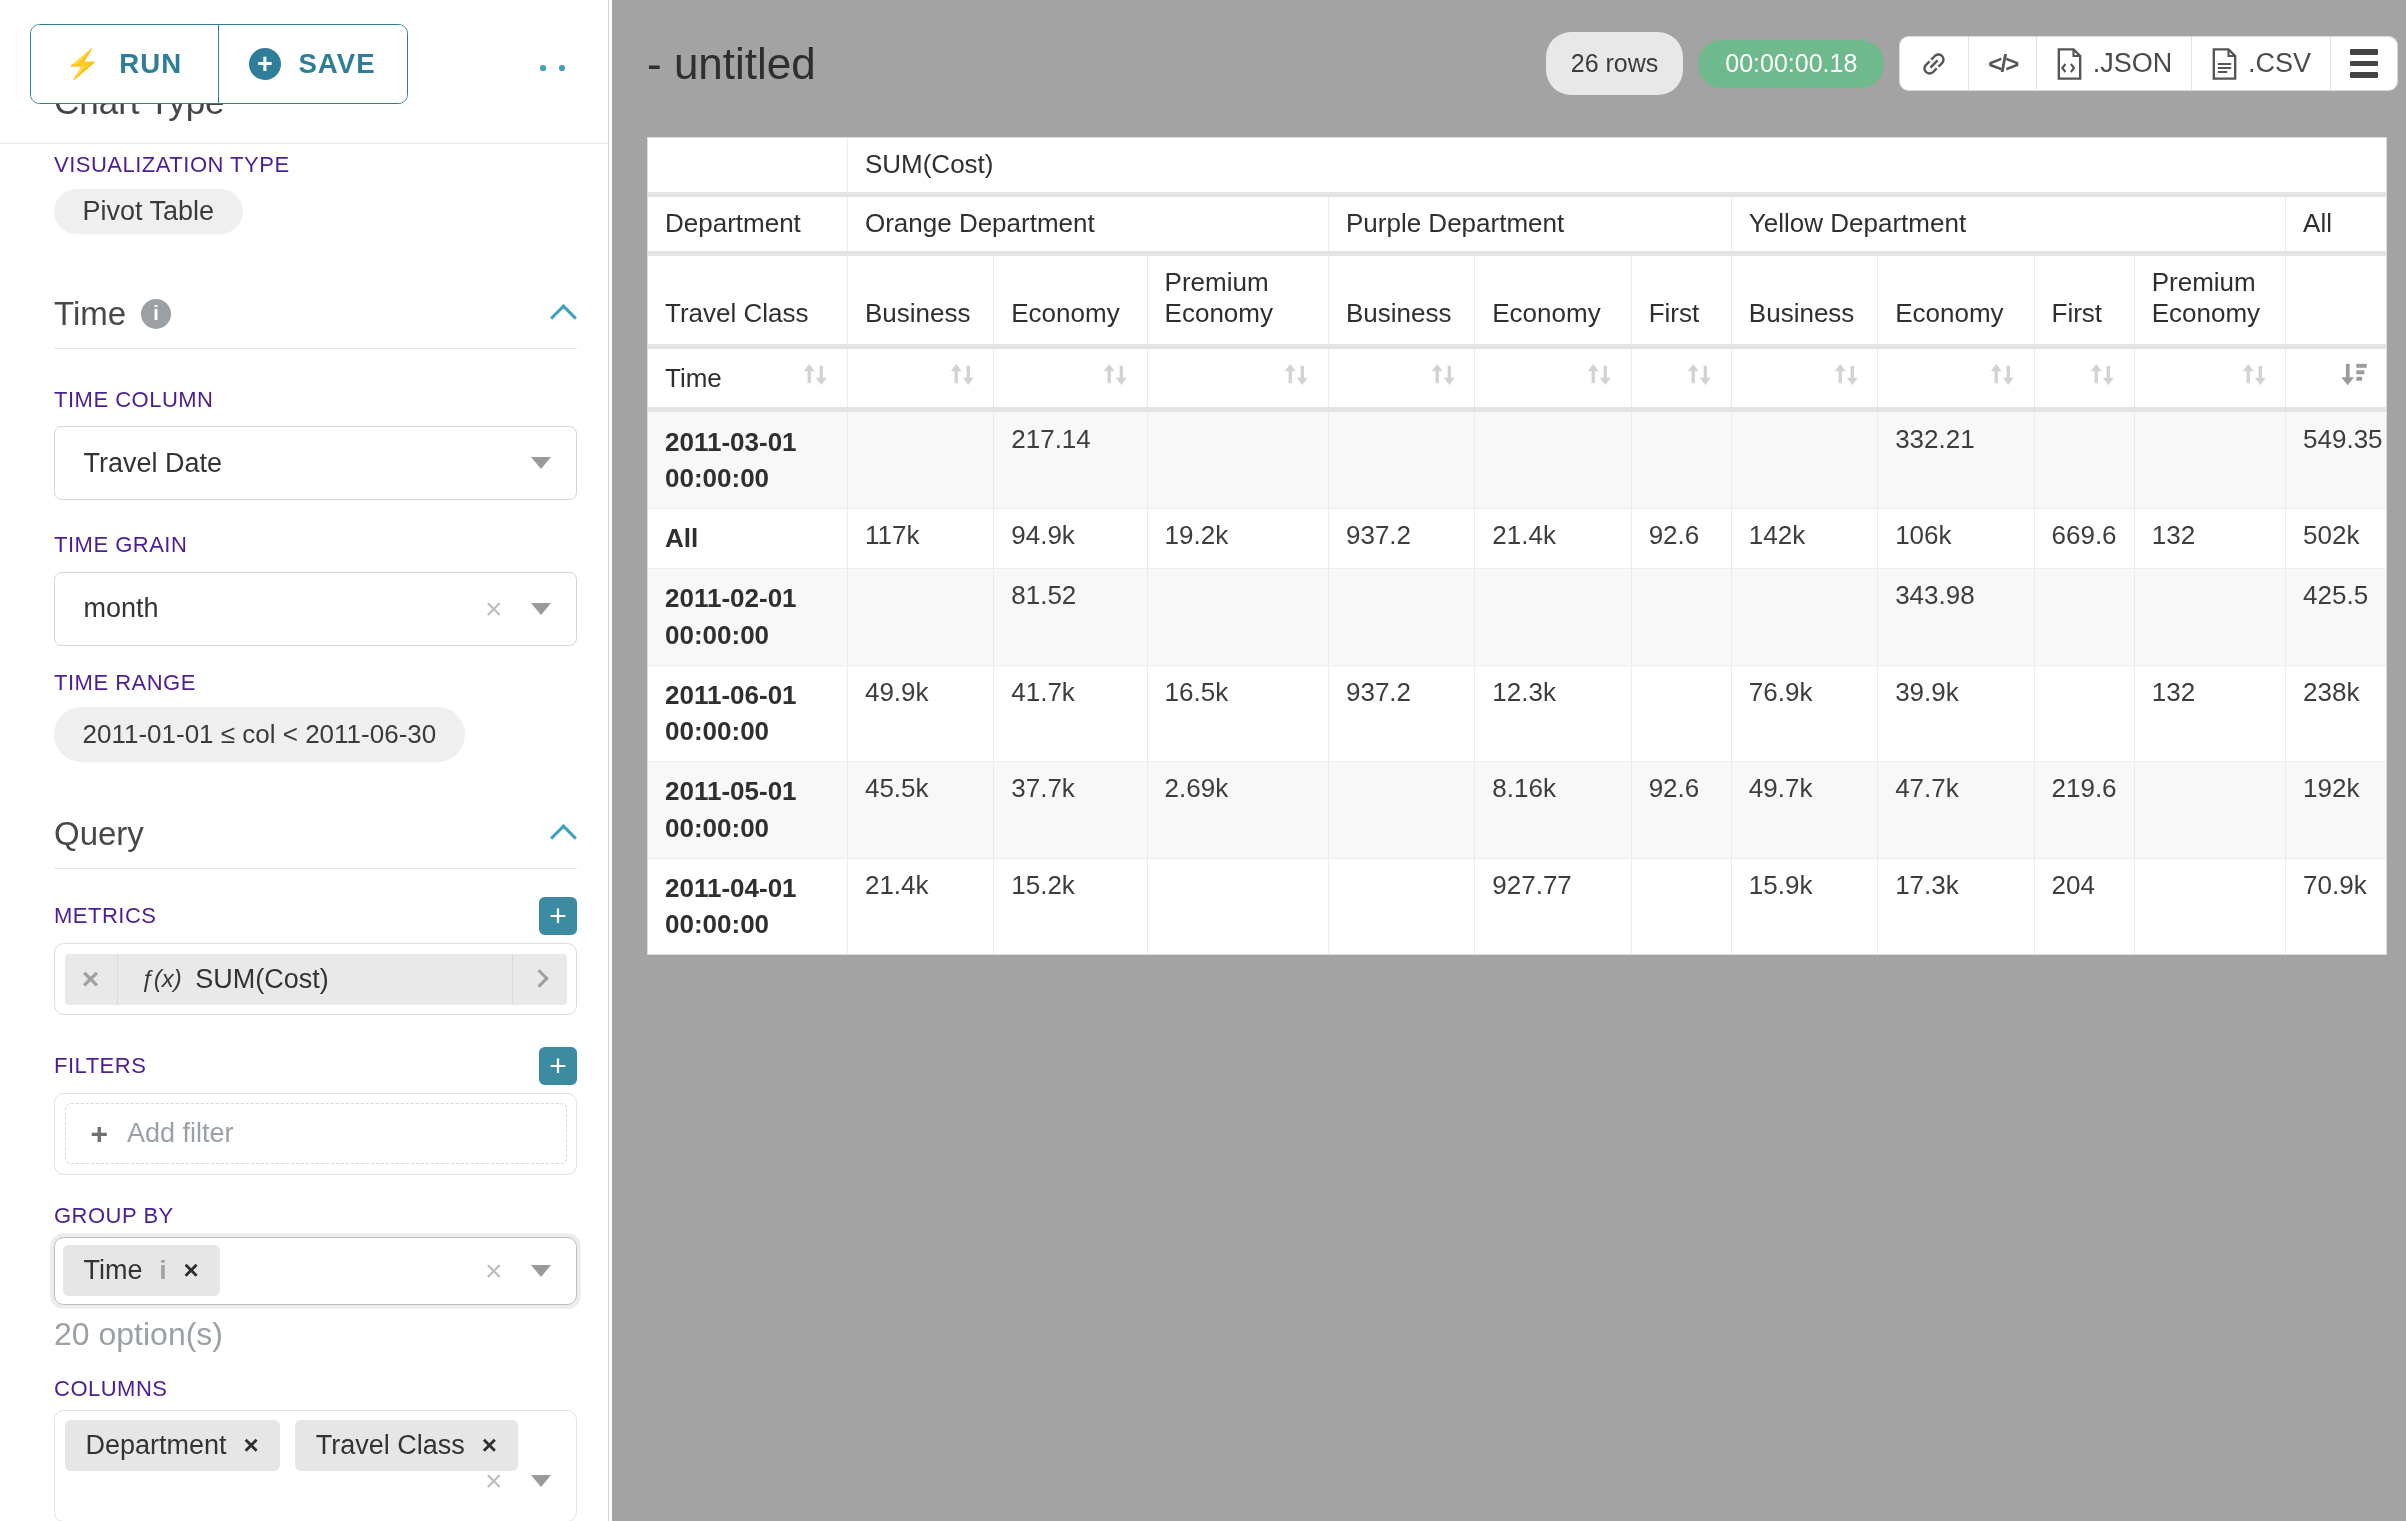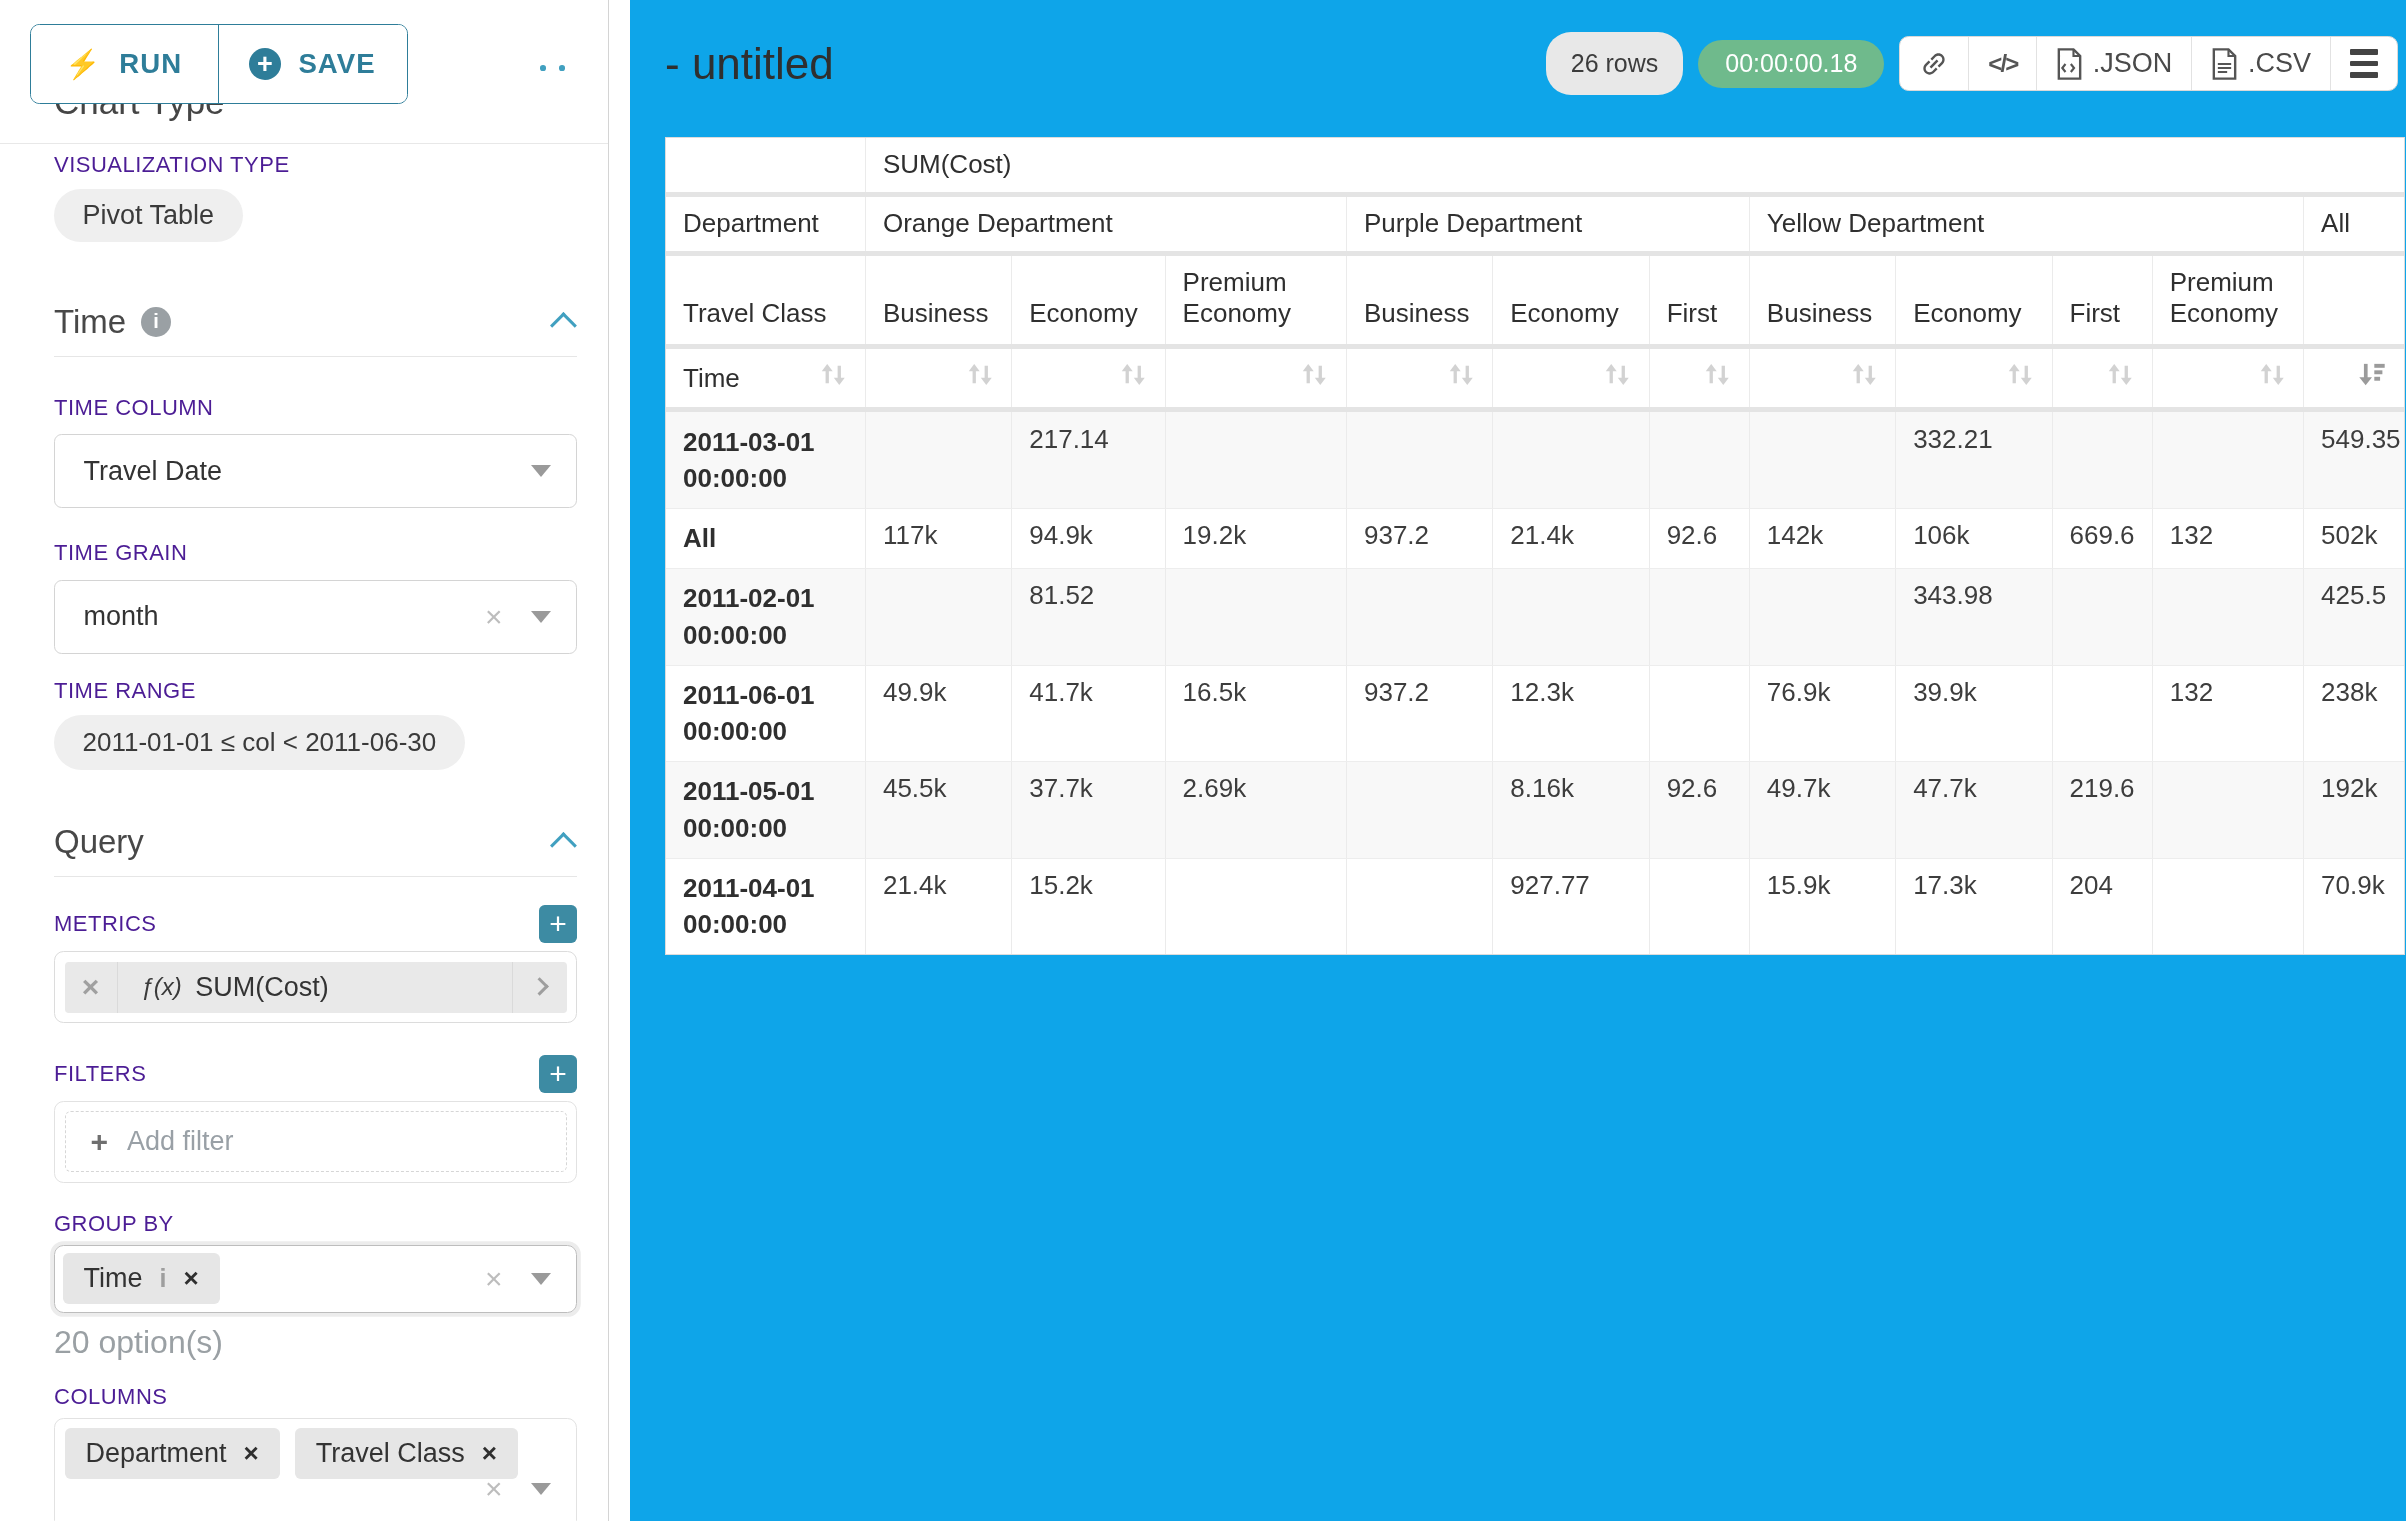--- a/index.html
+++ b/index.html
@@ -22,21 +22,21 @@
                  display:flex; align-items:center; justify-content:center; font-size:27px;
                  font-weight:700; line-height:1; }
   .chart-type-heading { position:absolute; top:82px; left:54px; z-index:1;
                         font-size:35px; color:#454545; }
   .drag-dots { position:absolute; top:65px; left:540px; display:flex; gap:13.3px; z-index:6; }
   .drag-dots i { width:5.7px; height:5.7px; border-radius:50%; background:#41a0c0; }
   .side-scroll { position:absolute; top:143px; left:0; right:0; bottom:0;
                  padding:0 31px 0 54px; border-top:1.9px solid #e8e8e8; }
   .panel-label { font-size:22px; letter-spacing:0.5px; color:#4c1d95; font-weight:400; }
   .pill { display:inline-flex; align-items:center; background:#efefef; border-radius:28.5px;
-          height:53px; padding:0 28.5px; font-size:27px; color:#3a3a3a; }
+          height:45px; padding:0 28.5px; font-size:27px; color:#3a3a3a; }
   .section-hdr { display:flex; align-items:center; font-size:33px; color:#484848; }
   .info-circle { width:30px; height:30px; margin-left:15px; border-radius:50%;
                  background:#9aa0a4; color:#fff; font-size:20px; font-weight:700;
                  display:flex; align-items:center; justify-content:center; font-style:normal; }
   .chev-up { margin-left:auto; width:19px; height:19px; border-left:3.8px solid #41a0c0;
              border-top:3.8px solid #41a0c0; transform:rotate(45deg) translateY(5.7px); }
   .hdr-rule { border-top:1.9px solid #e6e6e6; margin-top:15px; }
   .select-box { position:relative; margin-top:13.3px; height:74px; border:1.9px solid #d4d4d4;
                 border-radius:7.6px; display:flex; align-items:center; padding:0 28.5px;
                 font-size:27px; color:#333; background:#fff; }
@@ -70,21 +70,21 @@
          height:51px; padding:0 21px; font-size:27px; color:#333; }
   .tag .t-info { color:#9e9e9e; font-weight:700; font-size:25px; font-style:normal; }
   .tag .t-x { font-weight:700; color:#2f2f2f; font-size:26px; }
   .options-note { margin-top:11.4px; font-size:32px; color:#9aa0a4; }
   .cols-box { margin-top:7.6px; position:relative; height:112px; border:1.9px solid #e2e2e2;
               border-radius:9.5px; padding:9.5px; }
   .cols-row { display:flex; gap:15px; }
   .cols-controls { position:absolute; right:25px; top:55px; display:flex; gap:28.5px; align-items:center; } 
 
   
-  .main { position:absolute; left:630px; top:0; right:0; height:1522px; background:#0ea5e9; }
+  .main { position:absolute; left:612px; top:0; right:0; height:1522px; background:#a3a3a3; }
   .main-header { position:absolute; top:32px; left:35px; right:7.6px; display:flex;
                  align-items:center; }
   .viz-title { font-size:44px; color:#2f2f2f; font-weight:400; }
   .hdr-right { margin-left:auto; display:flex; align-items:center; gap:15px; }
   .rows-badge { background:#e8e8e8; color:#3c3c3c; font-size:25px; height:63px;
                 display:flex; align-items:center; padding:0 25px; border-radius:25px; }
   .timer-badge { background:#6fba8c; color:#fff; font-size:25px; height:48px;
                  display:flex; align-items:center; padding:0 27px; border-radius:25px; }
   .btn-group { display:flex; align-items:stretch; height:55px; border:1.9px solid #d9d9d9;
                border-radius:9.5px; background:#fff; overflow:hidden; }

